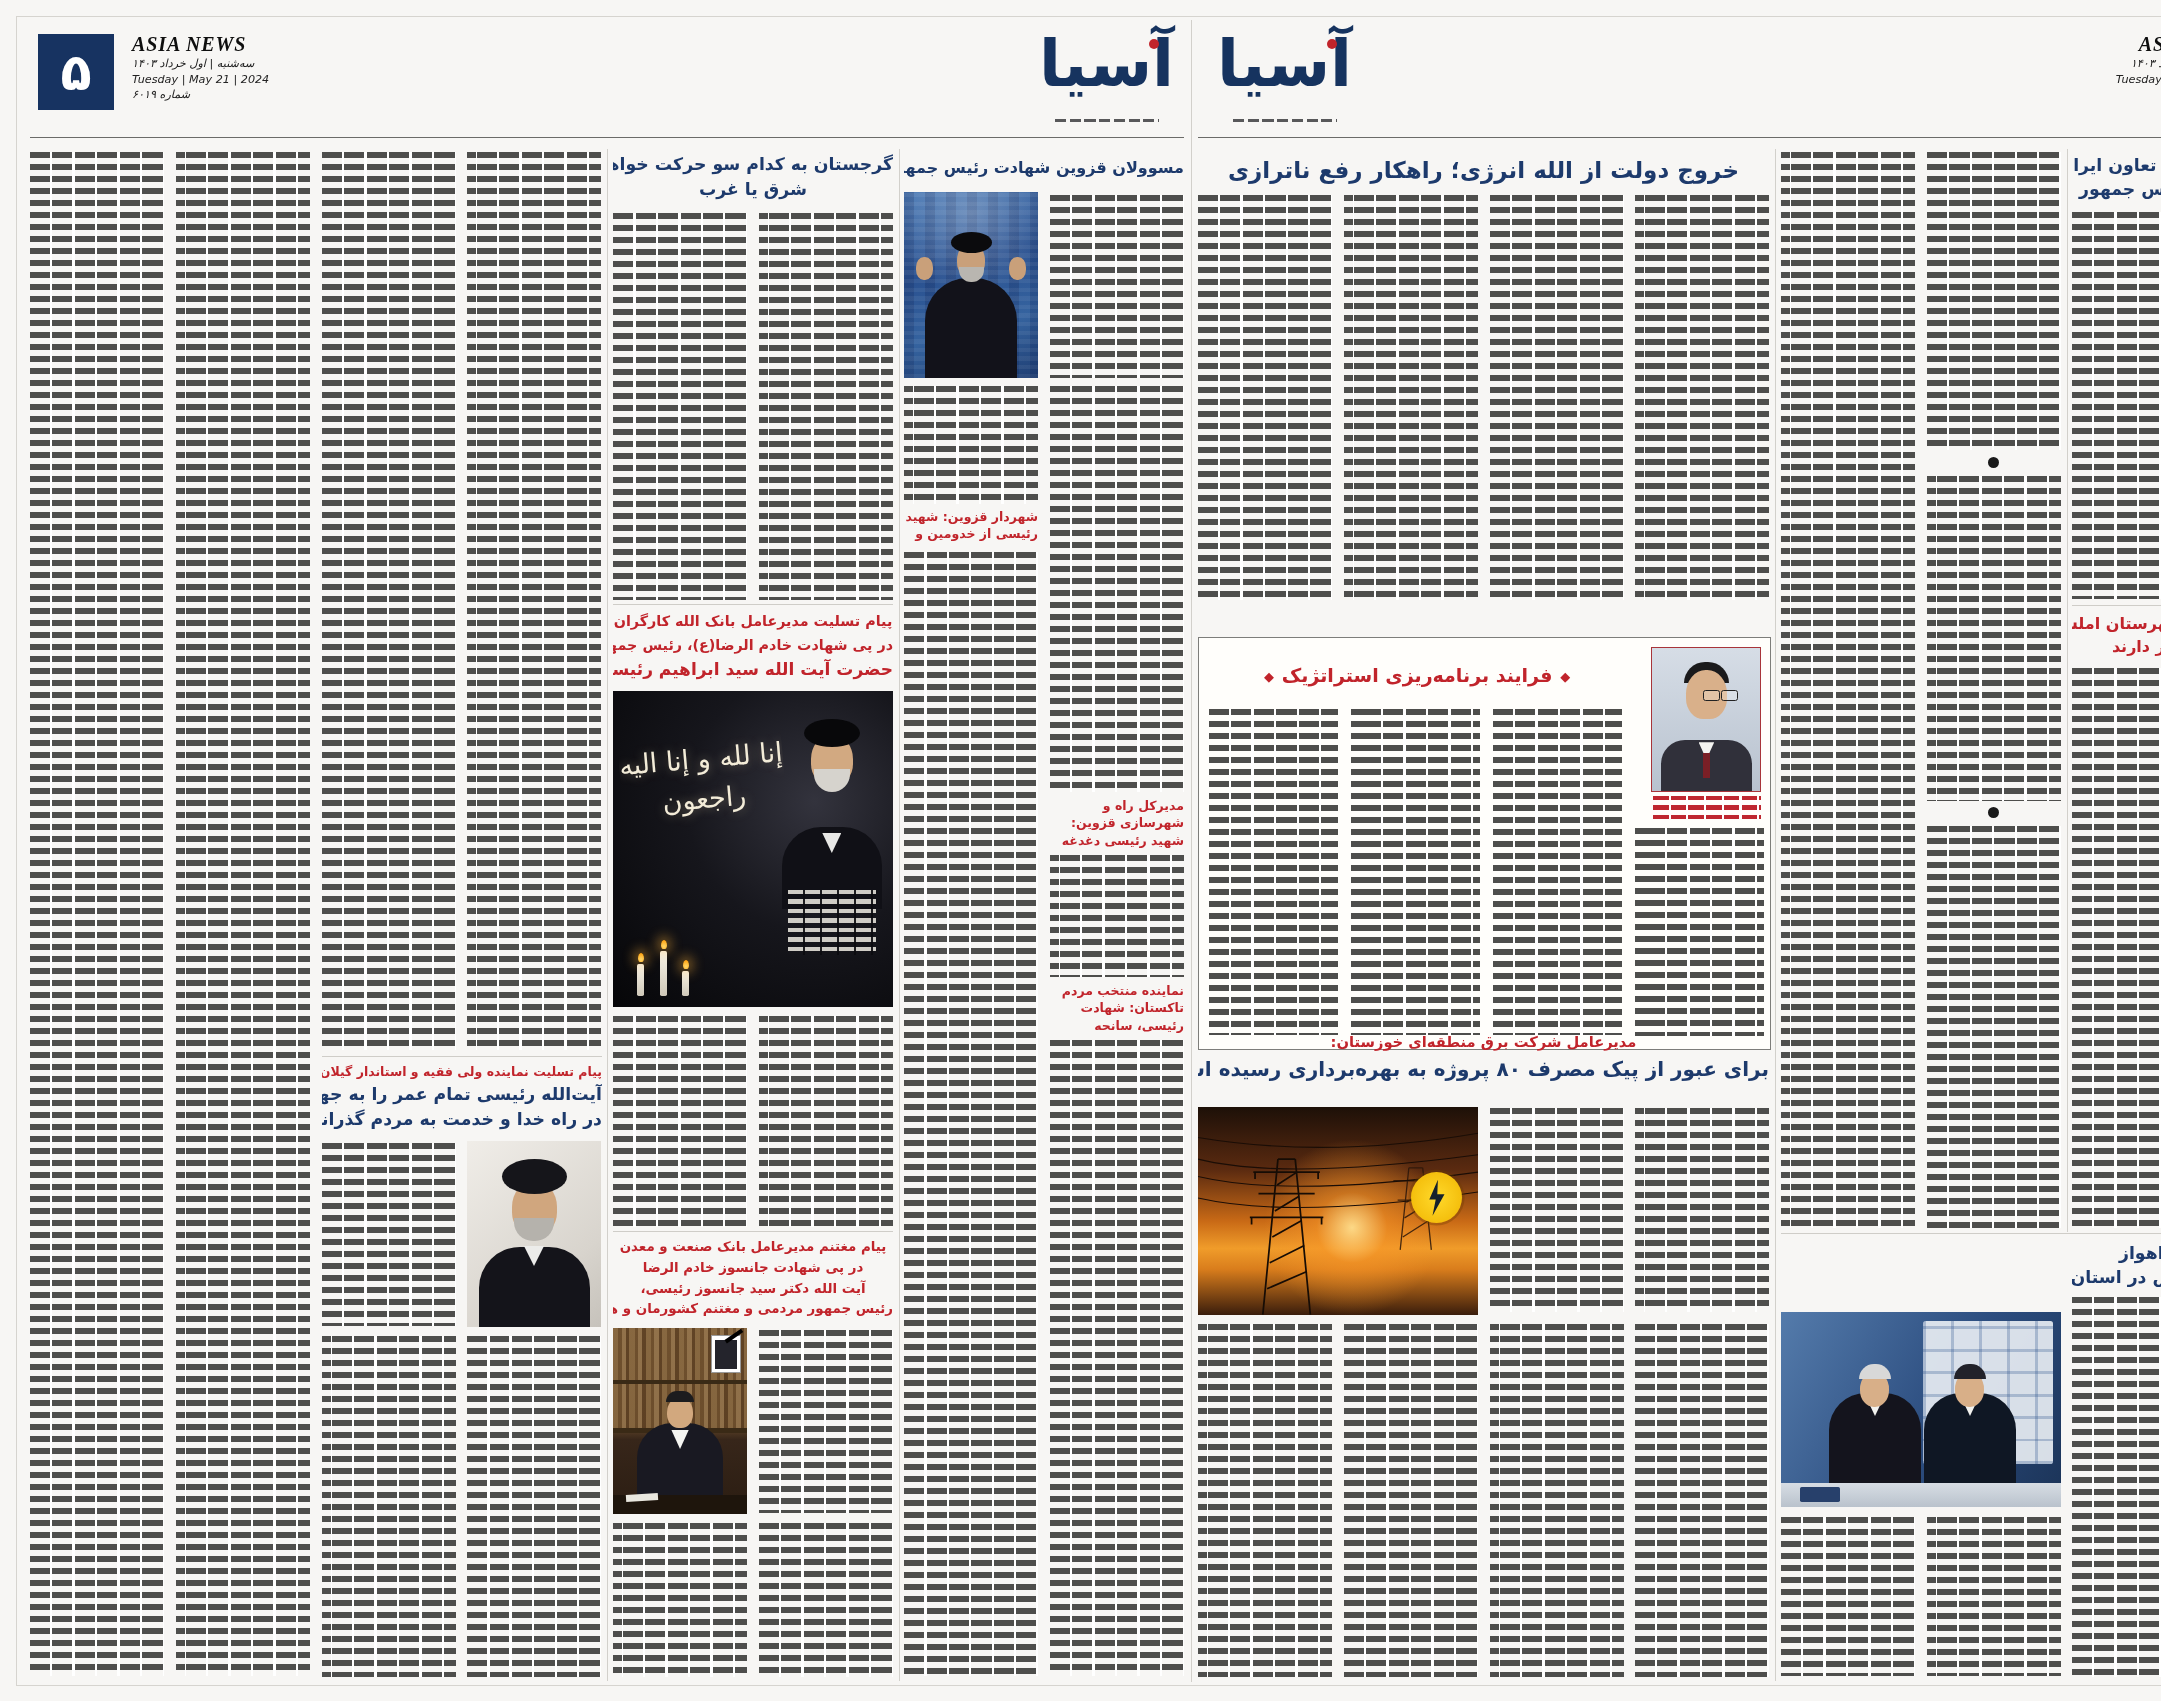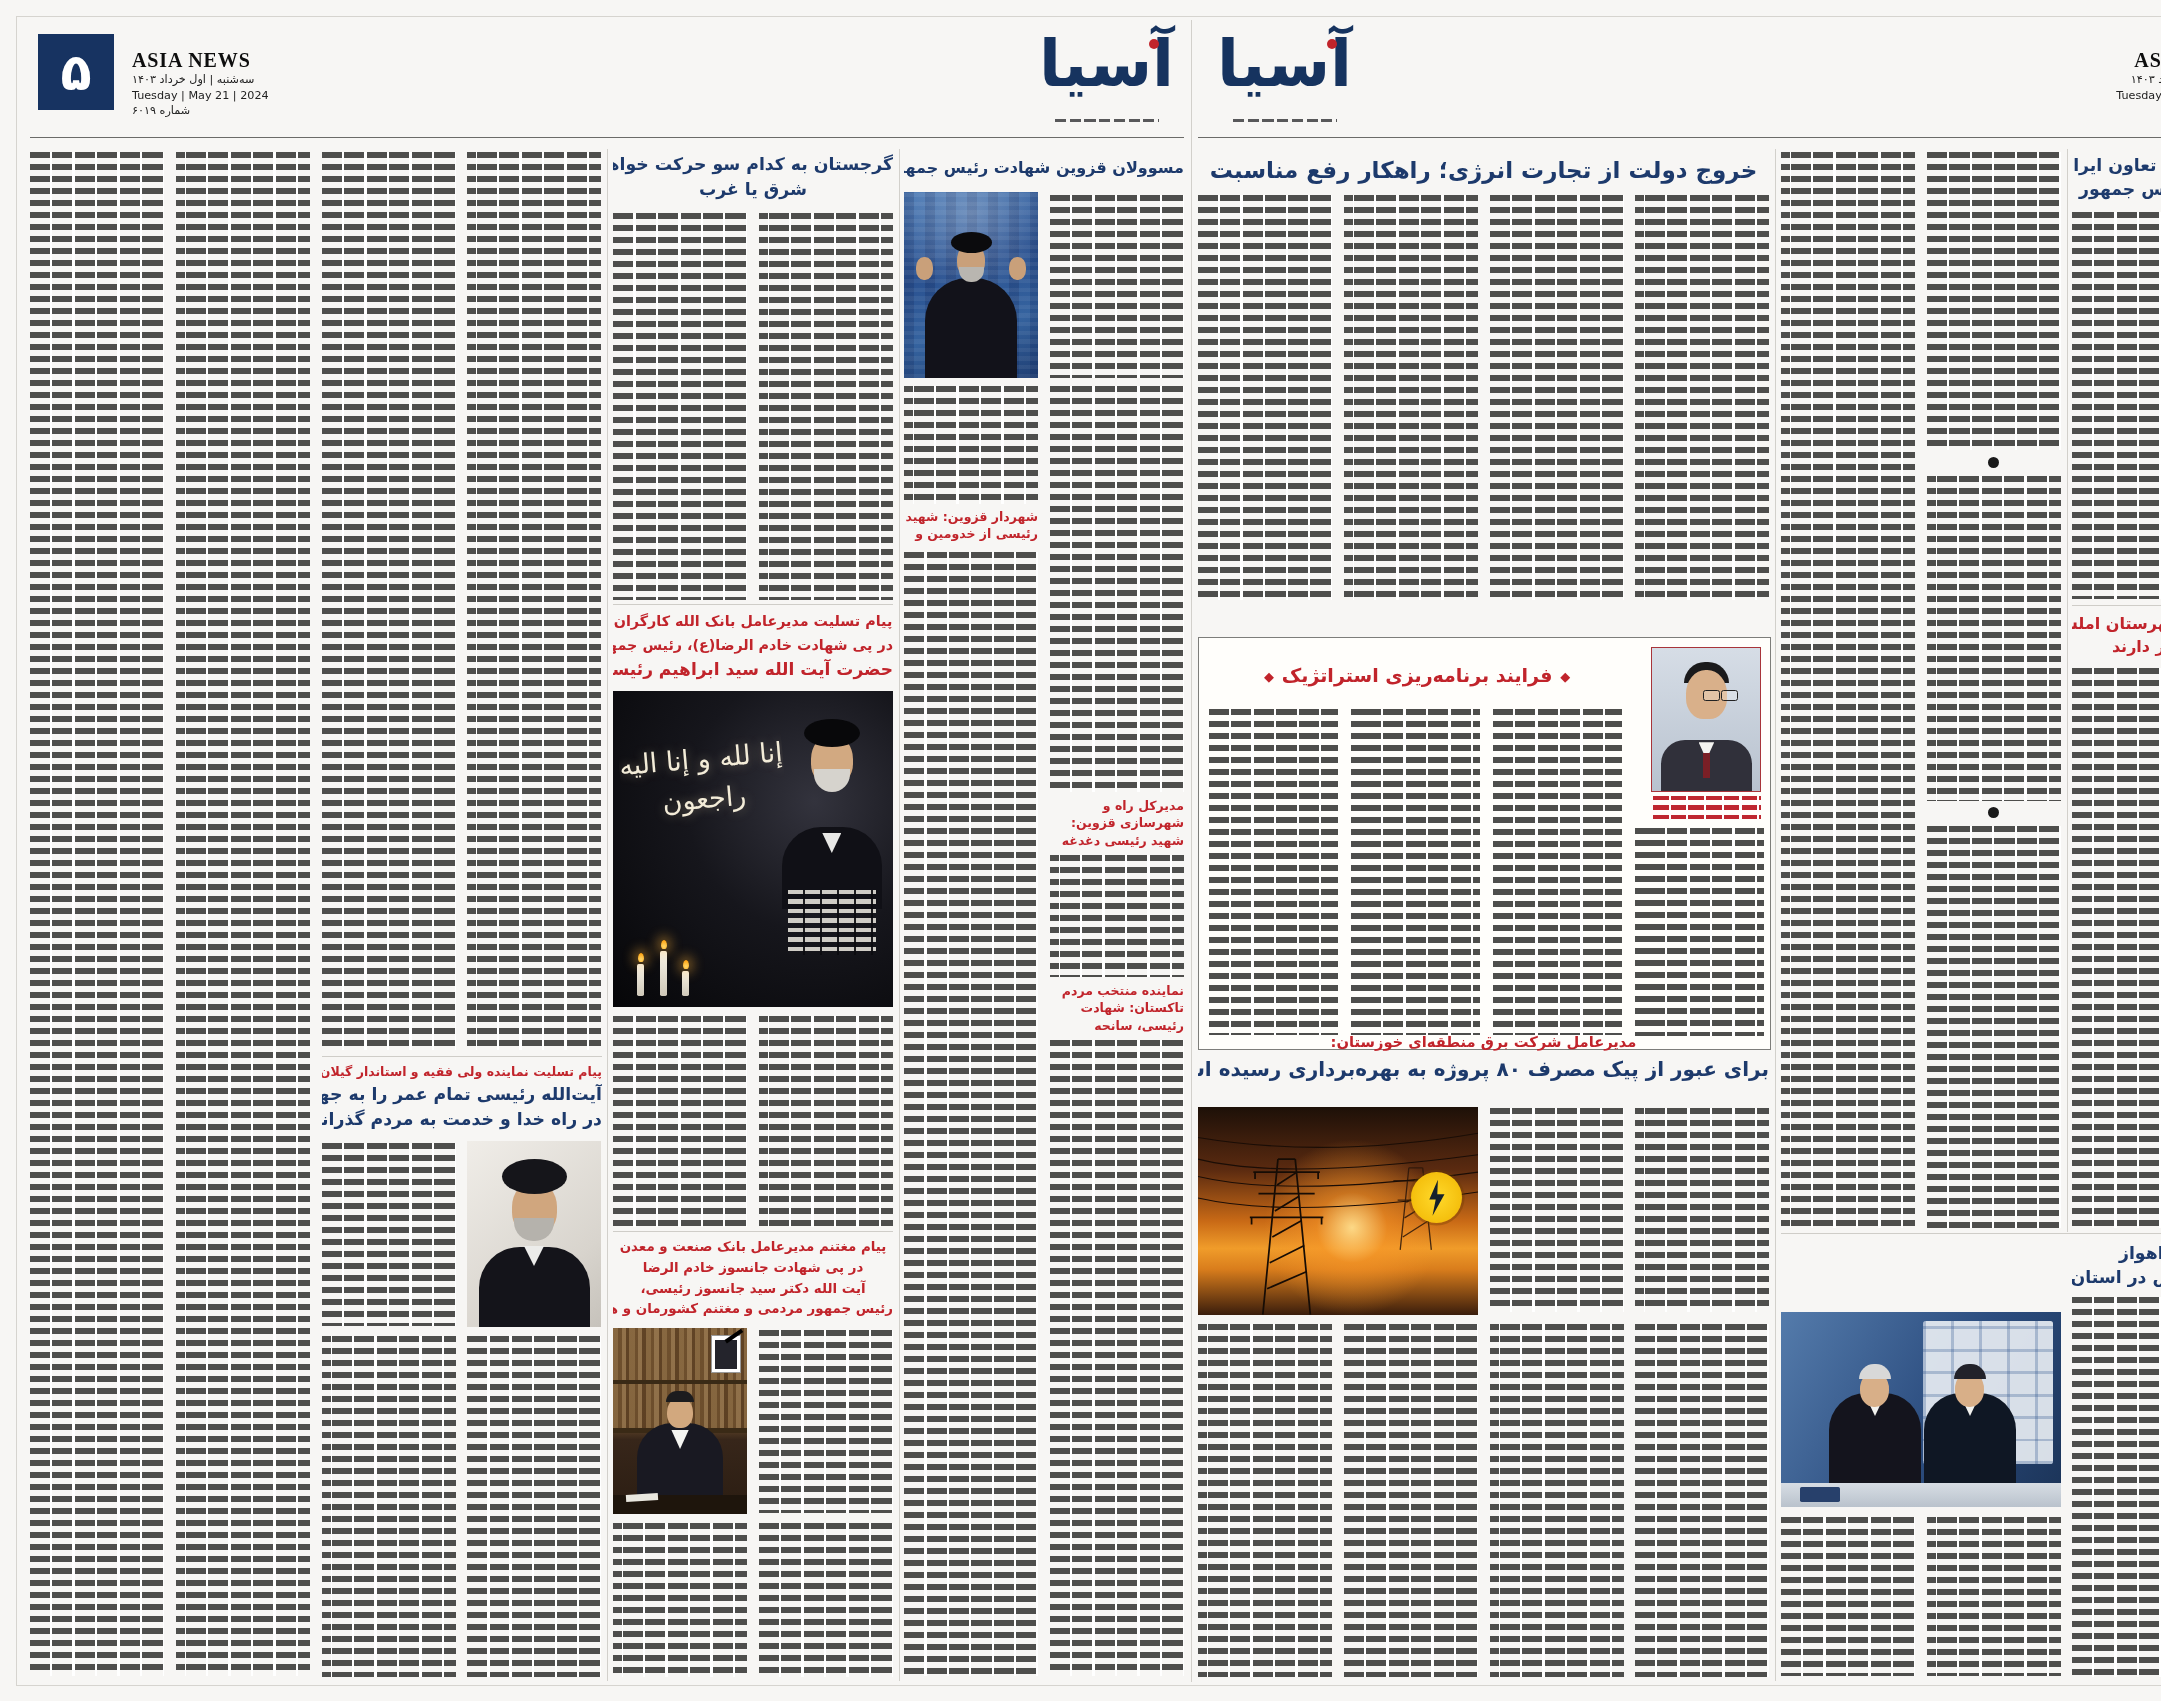--- a/index.html
+++ b/index.html
@@ -22,21 +22,21 @@
       repeating-linear-gradient(to right, transparent 0 14.7px, rgba(10,10,14,.9) 14.7px 17px),
       repeating-linear-gradient(to bottom, rgba(240,237,228,.85) 0 4.3px, transparent 4.3px 9.5px);}
   
   .hl{position:absolute;font-weight:bold;color:#1d3a6c;text-align:center;white-space:nowrap;overflow:hidden;}
   .red{color:#c1242b;}
   .sh{position:absolute;color:#c1242b;font-weight:bold;font-size:12.5px;line-height:17.3px;text-align:right;overflow:hidden;}
   .dot{position:absolute;width:11.2px;height:11.2px;border-radius:50%;background:#1a1a1a;}
   
   .numbox{position:absolute;top:34px;width:76px;height:76px;background:#173361;color:#fff;
           font-size:51px;font-weight:bold;display:flex;align-items:center;justify-content:center;}
-  .mi{position:absolute;top:48px;width:251px;color:#222;}
+  .mi{position:absolute;top:32px;width:251px;color:#222;font-style:italic;}
   .mi .name{font-size:20px;font-weight:bold;color:#0e0e0e;font-family:"Liberation Serif","DejaVu Serif",serif;letter-spacing:0.9px;line-height:24px;}
   .mi .ln{font-size:11.2px;line-height:15.6px;}
   .mi.right{text-align:right;}
   .logo{position:absolute;top:26px;width:147px;height:104px;text-align:center;}
   .logo .word{font-size:64px;font-weight:bold;color:#16335f;line-height:76px;}
   .logo .dotr{position:absolute;top:13px;right:21px;width:10.4px;height:10.4px;background:#c1242b;border-radius:50%;}
   .logo .sub{position:absolute;left:50%;bottom:7.8px;width:104px;height:3.5px;margin-left:-52px;
              background:repeating-linear-gradient(90deg,#58585a 0 11.2px, transparent 11.2px 14.7px);}
   
   .photo{position:absolute;overflow:hidden;background:#ccc;}
@@ -260,21 +260,21 @@
   <div class="body"></div>
   <div class="shirt"></div>
   <div class="face"></div>
   <div class="beard"></div>
   <div class="turban"></div>
 </div>
 <div class="g" style="left:322px;top:1143px;width:134px;height:183px;"></div>
 <div class="g o2" style="left:322px;top:1336px;width:134px;height:341px;"></div>
 <div class="g" style="left:467px;top:1336px;width:134px;height:341px;"></div>
 
-<div class="hl" dir="rtl" style="left:1198px;top:155px;width:571px;height:33px;font-size:23px;line-height:31px;">خروج دولت از تجارت انرژی؛ راهکار رفع مناسبت</div>
+<div class="hl" dir="rtl" style="left:1198px;top:155px;width:571px;height:33px;font-size:23px;line-height:31px;">خروج دولت از الله انرژی؛ راهکار رفع ناترازی</div>
 <div class="g" style="left:1198px;top:195px;width:134px;height:405px;"></div>
 <div class="g o2" style="left:1344px;top:195px;width:134px;height:405px;"></div>
 <div class="g" style="left:1490px;top:195px;width:134px;height:405px;"></div>
 <div class="g o2" style="left:1635px;top:195px;width:134px;height:405px;"></div>
 
 <div class="stratbox" style="left:1198px;top:637px;width:571px;height:411px;">
   <div class="hl red" dir="rtl" style="left:8.6px;top:25px;width:419px;height:25px;font-size:19px;line-height:24px;">
     <span class="orn">◆</span><span>فرایند برنامه‌ریزی استراتژیک</span><span class="orn">◆</span>
   </div>
   <div class="photo p7" style="right:8.6px;top:8.6px;width:108px;height:143px;left:auto;">

